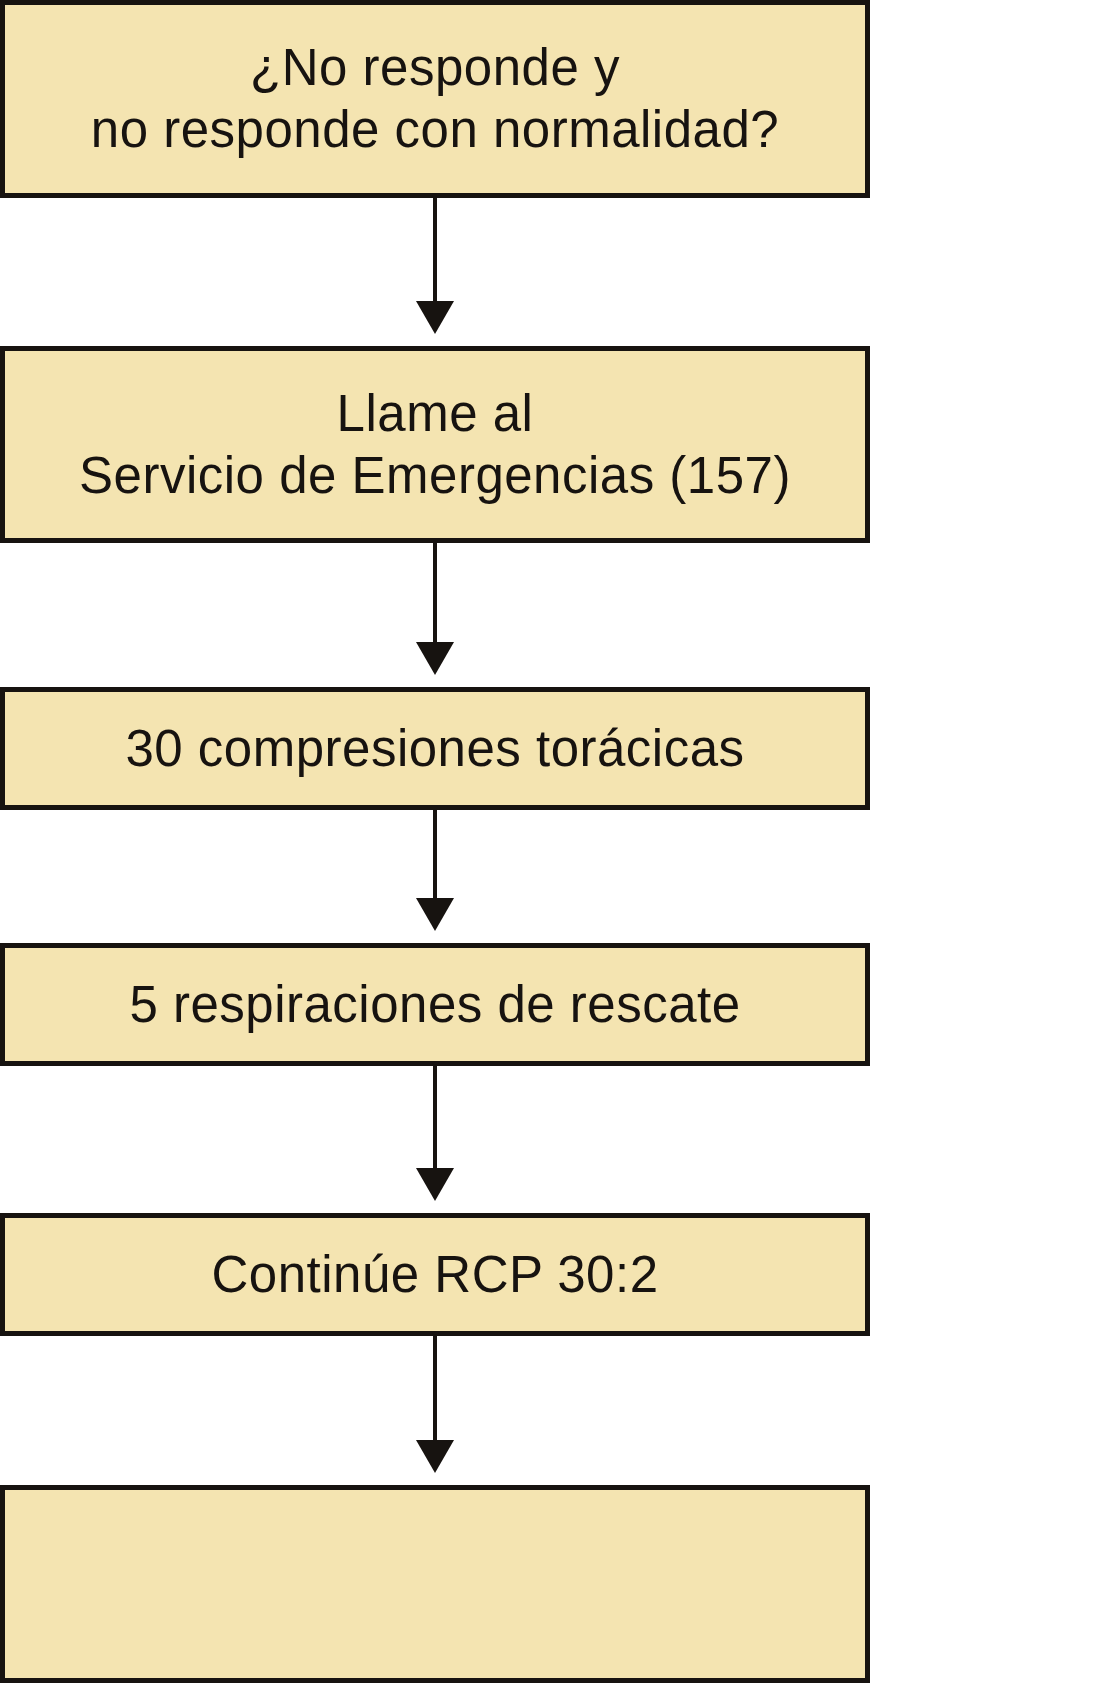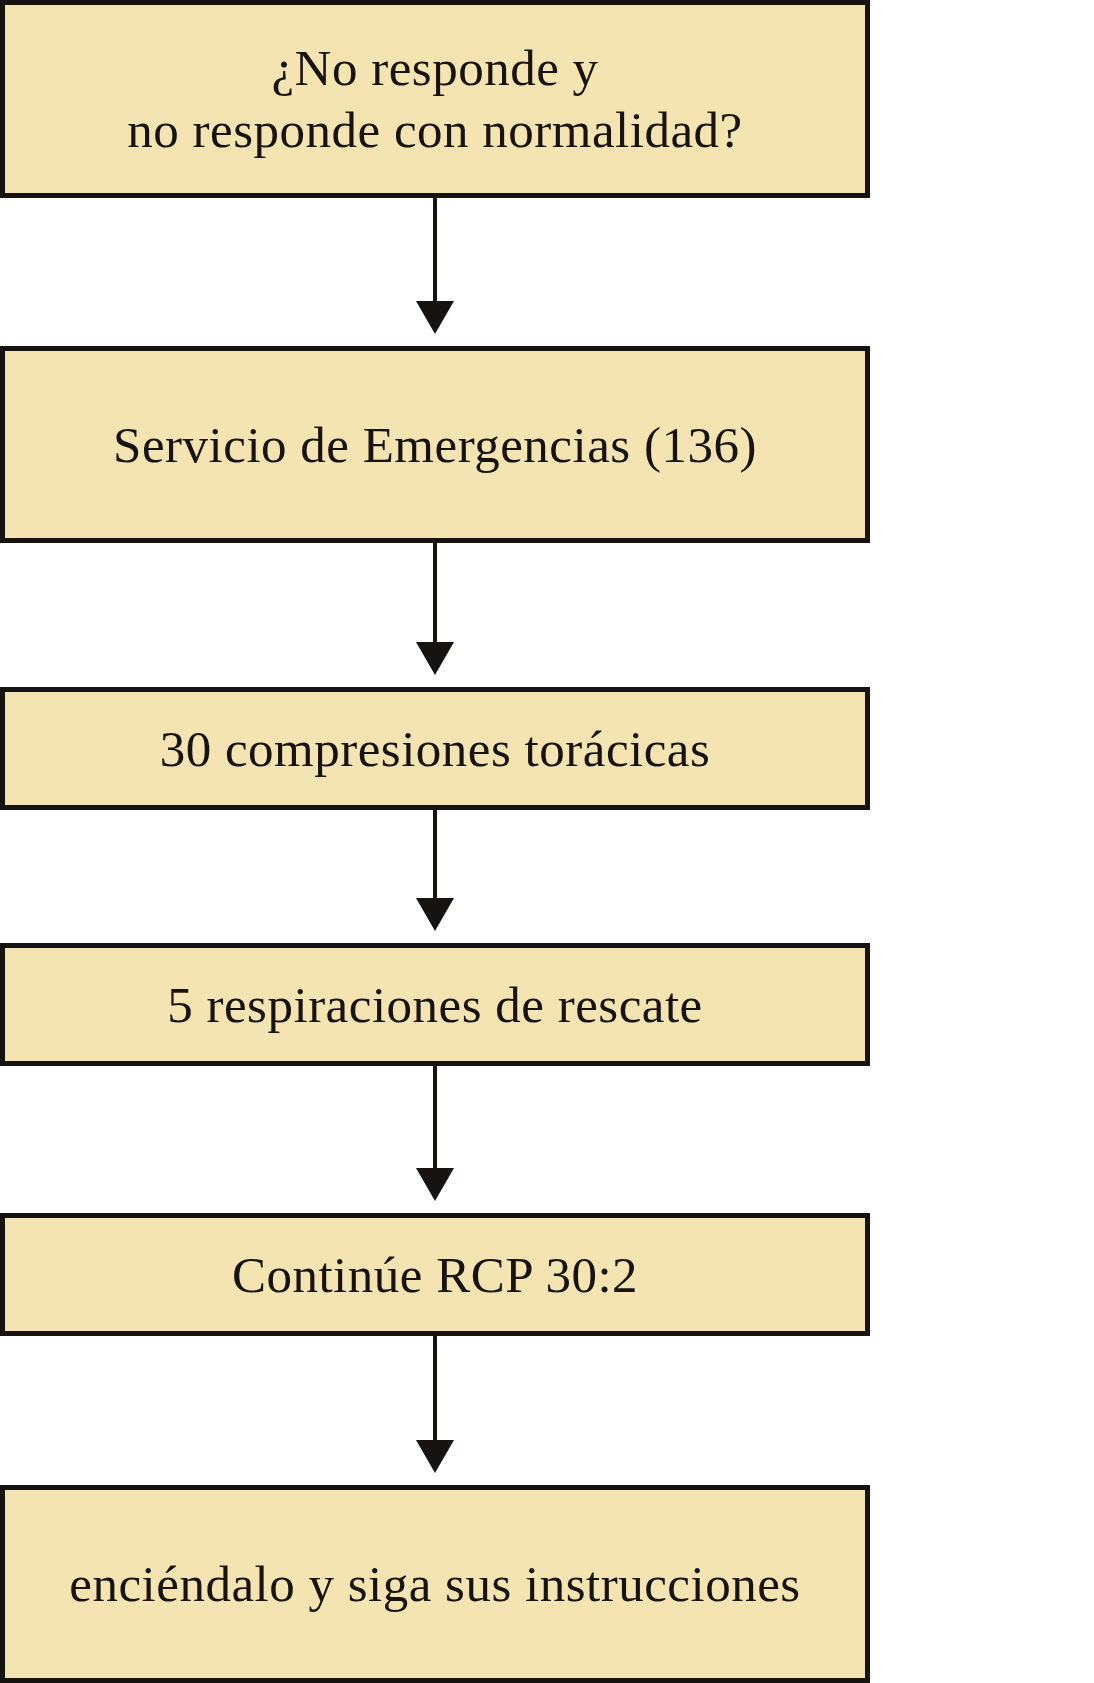--- a/index.html
+++ b/index.html
@@ -7,21 +7,21 @@
     padding: 0;
     background: #ffffff;
   }
   .canvas {
     position: relative;
     width: 870px;
     height: 1683px;
     background: #ffffff;
     display: flex;
     flex-direction: column;
-    font-family: Liberation Serif, serif;
+    font-family: Liberation Sans, sans-serif;
   }
   .step-box {
     box-sizing: border-box;
     width: 100%;
     border: 5px solid #171310;
     background: #F4E4B1;
     display: flex;
     flex-direction: column;
     justify-content: center;
     align-items: center;
@@ -81,21 +81,22 @@
     <span class="line-text">¿No responde y</span>
     <span class="line-text">no responde con normalidad?</span>
   </div>
 
   <div class="connector c1">
     <div class="arrow-line"></div>
     <div class="arrow-head"></div>
   </div>
 
   <div class="step-box h-tall2">
-    <span class="line-text">Servicio de Emergencias (136)</span>
+    <span class="line-text">Llame al</span>
+    <span class="line-text">Servicio de Emergencias (157)</span>
   </div>
 
   <div class="connector c2">
     <div class="arrow-line"></div>
     <div class="arrow-head"></div>
   </div>
 
   <div class="step-box h-short">
     <span class="line-text">30 compresiones torácicas</span>
   </div>
@@ -117,16 +118,15 @@
   <div class="step-box h-short">
     <span class="line-text">Continúe RCP 30:2</span>
   </div>
 
   <div class="connector c5">
     <div class="arrow-line"></div>
     <div class="arrow-head"></div>
   </div>
 
   <div class="step-box h-tall">
-    <span class="line-text">enciéndalo y siga sus instrucciones</span>
   </div>
 
 </div>
 
 </body></html>

